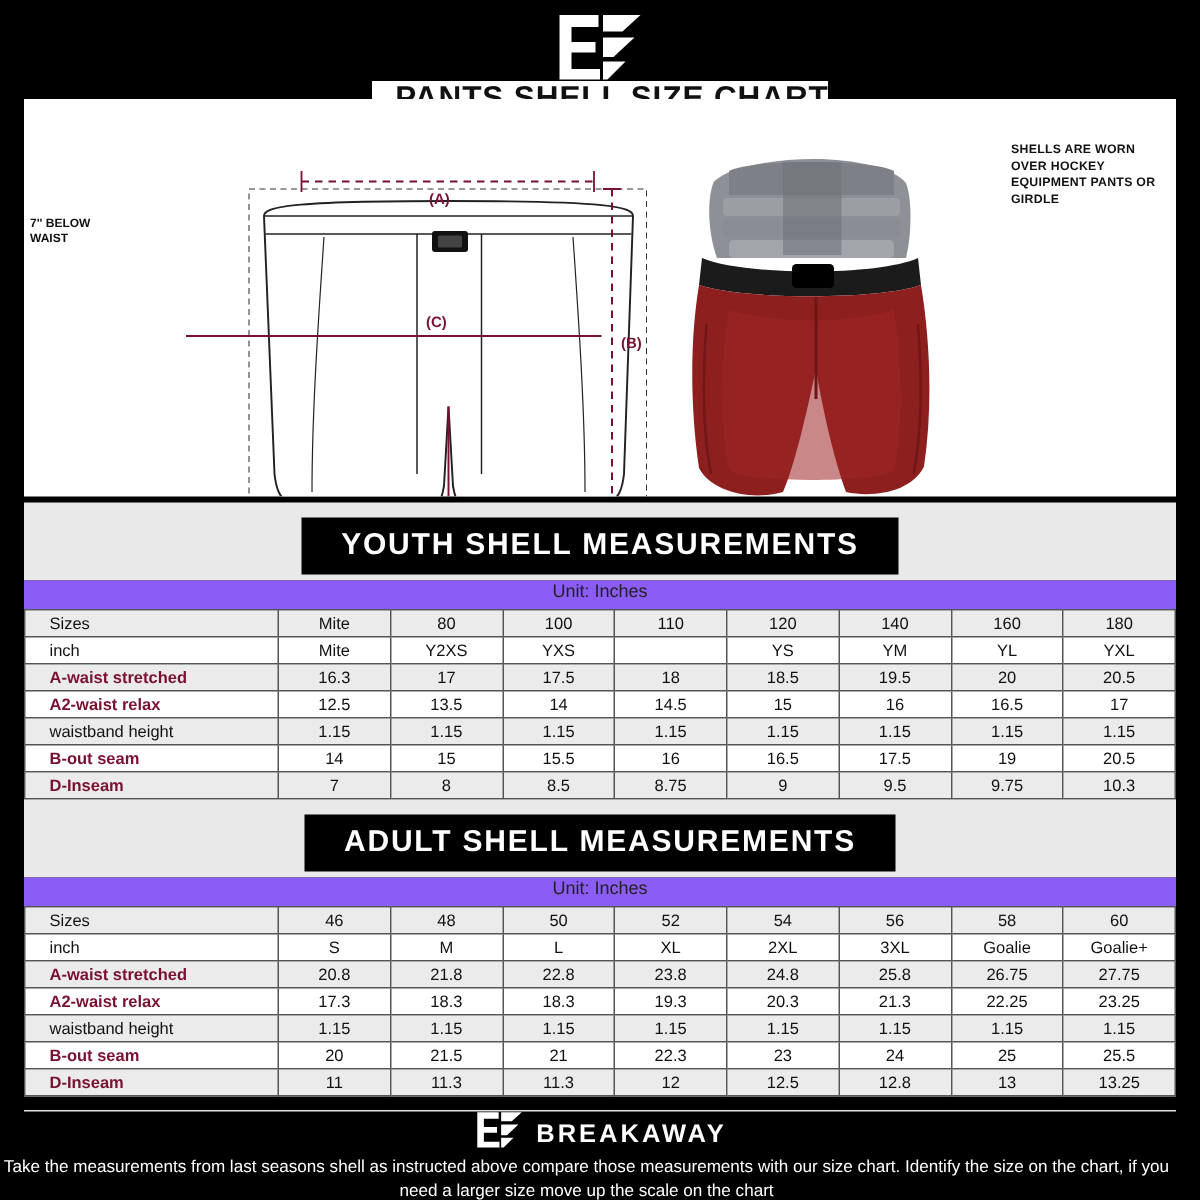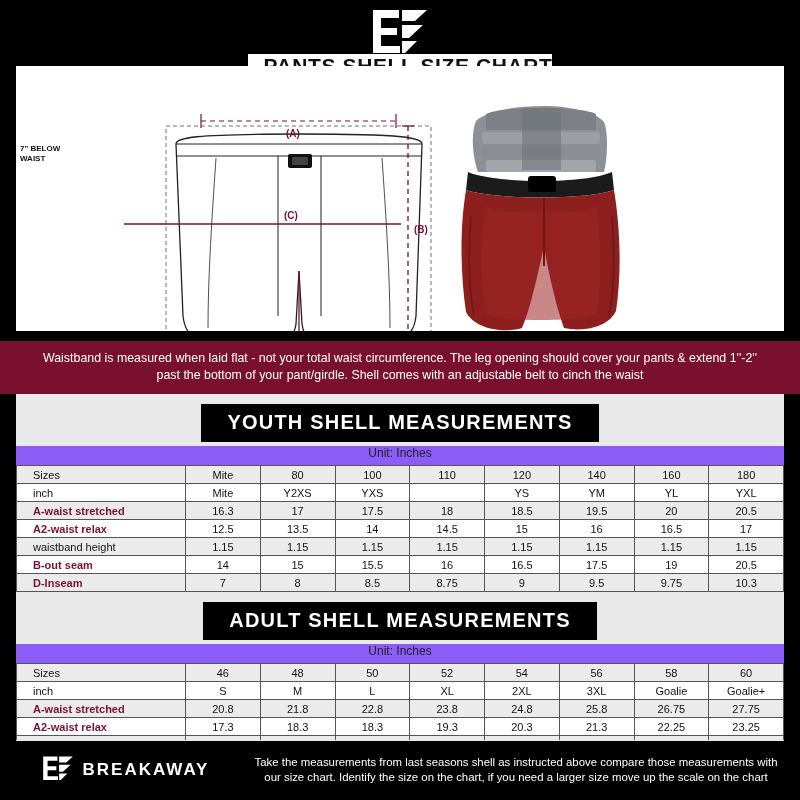--- a/index.html
+++ b/index.html
@@ -175,20 +175,21 @@
   .lbl-red { color: #7a1030; }
 
   
   .footer {
     position: absolute;
     left: 0; right: 0; bottom: 0;
     height: 60px;
     background: #000;
     display: flex;
     align-items: center;
+    flex-direction: column;
   }
   .footer-logo {
     width: 250px;
     display: flex;
     align-items: center;
     justify-content: center;
     gap: 8px;
   }
   .footer-logo .word {
     color: #fff;
@@ -294,26 +295,26 @@
         <path d="M528,132 L528,200" stroke="#6d1616" stroke-width="2" fill="none"></path>
         <path d="M455,150 C452,190 453,225 458,250" stroke="#701717" stroke-width="1.6" fill="none"></path>
         <path d="M596,150 C599,190 598,225 593,250" stroke="#701717" stroke-width="1.6" fill="none"></path>
       </svg>
 
       <div class="measure-label" style="left:270px; top:62px;">(A)</div>
       <div class="measure-label" style="left:398px; top:158px;">(B)</div>
       <div class="measure-label" style="left:268px; top:144px;">(C)</div>
       
       <div class="below-waist">7'' BELOW WAIST</div>
+      <div class="note-text">SHELLS ARE WORN OVER HOCKEY EQUIPMENT PANTS OR GIRDLE</div>
     </div>
   </div>
 
   <div class="spacer-black"></div>
 
-  <div class="note-band">Waistband is measured when laid flat - not your total waist circumference. The leg opening should cover your pants &amp; extend 1''-2'' past the bottom of your pant/girdle. Shell comes with an adjustable belt to cinch the waist</div>
 
   <div class="sec-wrap">
     <span class="sec-pill">YOUTH SHELL MEASUREMENTS</span>
   </div>
   <div class="unit">Unit: Inches</div>
 
   <table class="tbl">
     <tbody>
       <tr class="gray">
         <td class="rowlabel hdr">Sizes</td>

